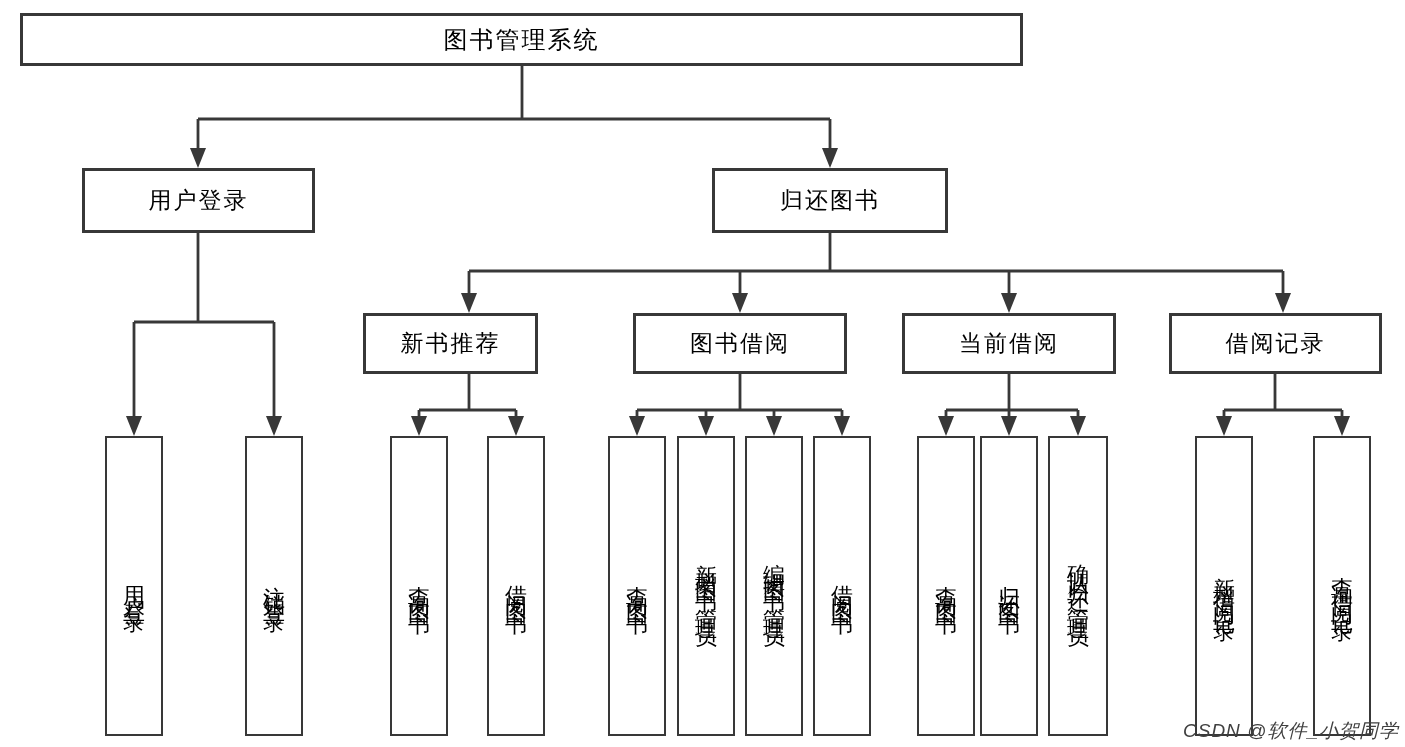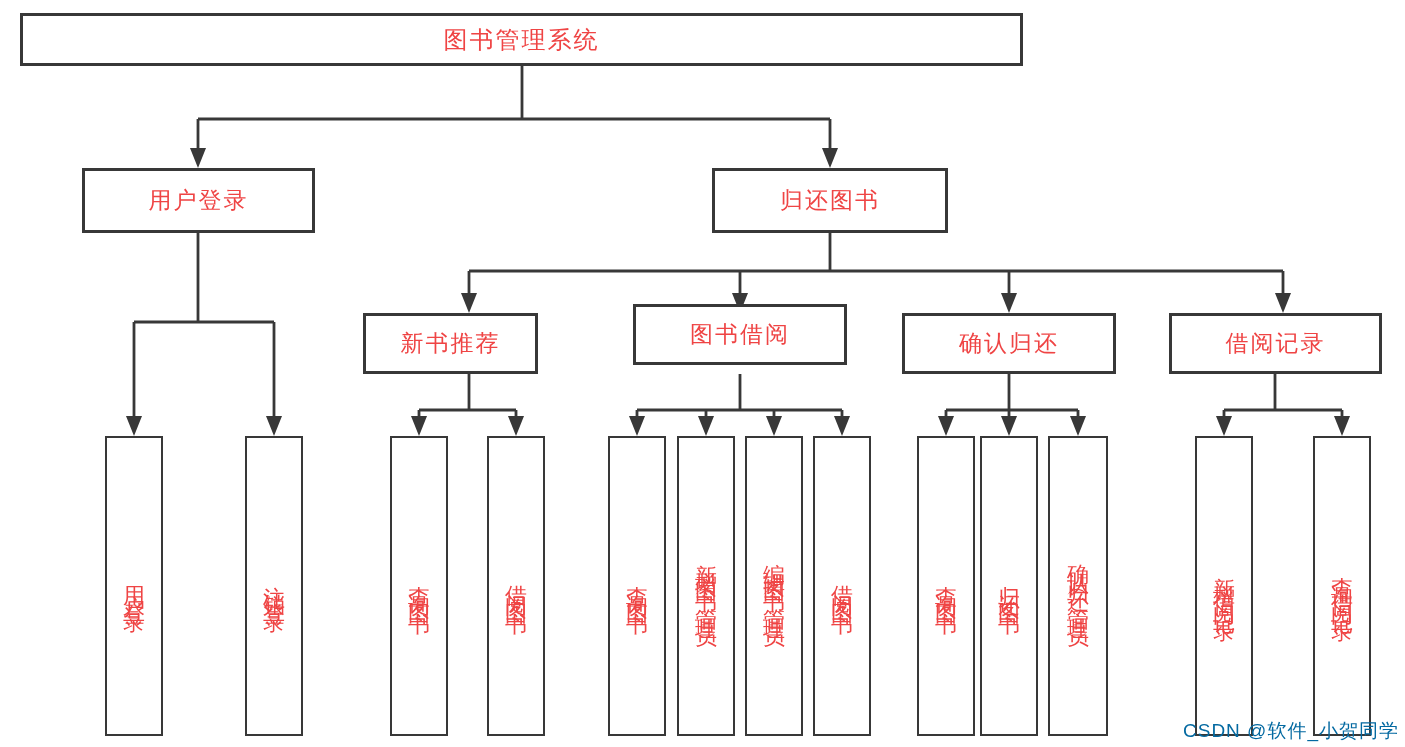--- a/index.html
+++ b/index.html
@@ -4,32 +4,32 @@
 <style>
   html,body{margin:0;padding:0;background:#ffffff;}
   .stage{
     position:relative;width:1405px;height:747px;background:#ffffff;
     font-family:"Liberation Sans","DejaVu Sans",sans-serif;overflow:hidden;
   }
   svg.connectors{position:absolute;left:0;top:0;z-index:1;}
   .box{
     position:absolute;box-sizing:border-box;background:#ffffff;
     border:3px solid #383838;display:flex;align-items:center;justify-content:center;
-    color:#ef4444;z-index:2;
+    color:#000000;z-index:2;
   }
   .box.h span{font-size:23px;letter-spacing:2px;white-space:nowrap;}
   .box.root span{font-size:24px;}
   .box.v{border-width:2.5px;}
   .box.v span{
     writing-mode:vertical-rl;text-orientation:mixed;
     font-size:22px;line-height:1;letter-spacing:9px;white-space:nowrap;
   }
   .watermark{
     position:absolute;left:1183px;top:718px;z-index:3;
-    font-size:19px;letter-spacing:1px;color:#0369a1;white-space:nowrap;
+    font-size:19px;letter-spacing:1px;color:#404040;white-space:nowrap;font-style:italic;
   }
 </style>
 </head>
 <body>
 
 <div class="stage">
 
   <svg class="connectors" width="1405" height="747" viewBox="0 0 1405 747">
     <g stroke="#383838" stroke-width="2.8" fill="none">
 
@@ -106,25 +106,25 @@
   <div class="box h" style="left:82px;top:168px;width:233px;height:65px">
     <span>用户登录</span>
   </div>
   <div class="box h" style="left:712px;top:168px;width:236px;height:65px">
     <span>归还图书</span>
   </div>
 
   <div class="box h" style="left:363px;top:313px;width:175px;height:61px">
     <span>新书推荐</span>
   </div>
-  <div class="box h" style="left:633px;top:304px;width:214px;height:61px">
+  <div class="box h" style="left:633px;top:313px;width:214px;height:61px">
     <span>图书借阅</span>
   </div>
   <div class="box h" style="left:902px;top:313px;width:214px;height:61px">
-    <span>确认归还</span>
+    <span>当前借阅</span>
   </div>
   <div class="box h" style="left:1169px;top:313px;width:213px;height:61px">
     <span>借阅记录</span>
   </div>
 
   <div class="box v" style="left:105px;top:436px;width:58px;height:300px">
     <span>用户登录</span>
   </div>
   <div class="box v" style="left:245px;top:436px;width:58px;height:300px">
     <span>注销登录</span>

